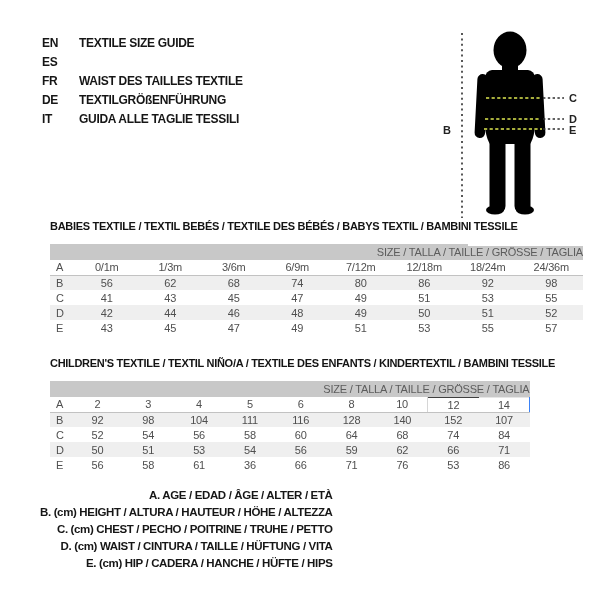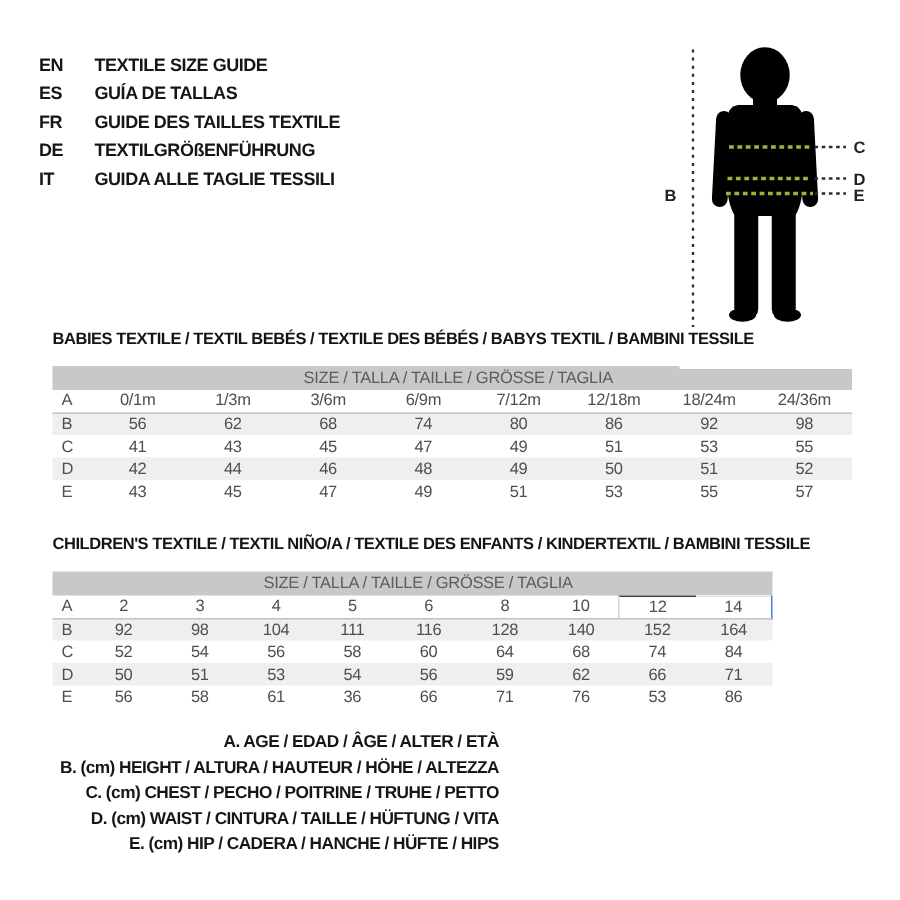--- a/index.html
+++ b/index.html
@@ -3,39 +3,39 @@
 <meta charset="utf-8">
 <style>
   * { margin:0; padding:0; box-sizing:border-box; }
   html,body { background:#ffffff; }
   .page {
     position:relative; width:600px; height:600px; background:#ffffff;
     font-family:"Liberation Sans", sans-serif; color:#1c1c1c; overflow:hidden;
   }
 
   
-  .lang-block { position:absolute; left:26px; top:34px; }
+  .lang-block { position:absolute; left:42px; top:34px; }
   .lang-row { display:flex; font-size:12px; font-weight:bold; line-height:19px; letter-spacing:-0.3px; color:#161616; }
   .lang-code { width:37px; flex:0 0 37px; }
 
   
   .figure-block { position:absolute; left:430px; top:15px; width:170px; height:210px; }
   .figure-block svg { display:block; }
   .figure-block text { font-family:"Liberation Sans", sans-serif; font-size:11px; font-weight:600; fill:#222; }
 
   
-  .section { position:absolute; left:35px; }
+  .section { position:absolute; left:50px; }
   .section-babies { top:220px; width:533px; }
   .section-children { top:357px; width:480px; }
   .table-title { font-size:11px; font-weight:bold; letter-spacing:-0.3px; white-space:nowrap; color:#141414; margin-bottom:12px; }
   .table-wrap { position:relative; }
 
   table { border-collapse:collapse; table-layout:fixed; width:100%; font-size:11px; color:#4f4f4f; }
   th.size-bar {
-    background:#c8c8c8; color:#5c5c5c; font-weight:normal; text-align:center;
+    background:#c8c8c8; color:#5c5c5c; font-weight:normal; text-align:right;
     height:16px; padding-left:8px; font-size:11px; letter-spacing:-0.2px;
   }
   td { height:15px; text-align:center; font-weight:normal; letter-spacing:-0.2px; }
   td.row-label { text-align:left; padding-left:6px; color:#4f4f4f; }
   tr.stripe { background:#efefef; }
   tr.row-first td { border-bottom:1px solid #c2c2c2; }
   td.box-left  { border-left:1px solid #d6d6d6; border-top:1px solid #404040; background:#ffffff; }
   td.box-right { border-right:1px solid #3b82f6; border-top:1px solid #e6e6e6; background:#ffffff; }
   .notch { position:absolute; top:0; right:0; width:115px; height:2px; background:#ffffff; }
 
@@ -48,25 +48,24 @@
 
 <div class="page">
 
   <div class="lang-block" id="lang-block">
       <div class="lang-row">
         <span class="lang-code">EN</span>
         <span>TEXTILE SIZE GUIDE</span>
       </div>
       <div class="lang-row">
         <span class="lang-code">ES</span>
-        <span>GUÍA DE TALLAS</span>
       </div>
       <div class="lang-row">
         <span class="lang-code">FR</span>
-        <span>GUIDE DES TAILLES TEXTILE</span>
+        <span>WAIST DES TAILLES TEXTILE</span>
       </div>
       <div class="lang-row">
         <span class="lang-code">DE</span>
         <span>TEXTILGRÖßENFÜHRUNG</span>
       </div>
       <div class="lang-row">
         <span class="lang-code">IT</span>
         <span>GUIDA ALLE TAGLIE TESSILI</span>
       </div>
     </div>
@@ -222,21 +221,21 @@
             <tr class="stripe">
               <td class="row-label">B</td>
               <td>92</td>
               <td>98</td>
               <td>104</td>
               <td>111</td>
               <td>116</td>
               <td>128</td>
               <td>140</td>
               <td>152</td>
-              <td>164</td>
+              <td>107</td>
             </tr>
             <tr class="">
               <td class="row-label">C</td>
               <td>52</td>
               <td>54</td>
               <td>56</td>
               <td>58</td>
               <td>60</td>
               <td>64</td>
               <td>68</td>

